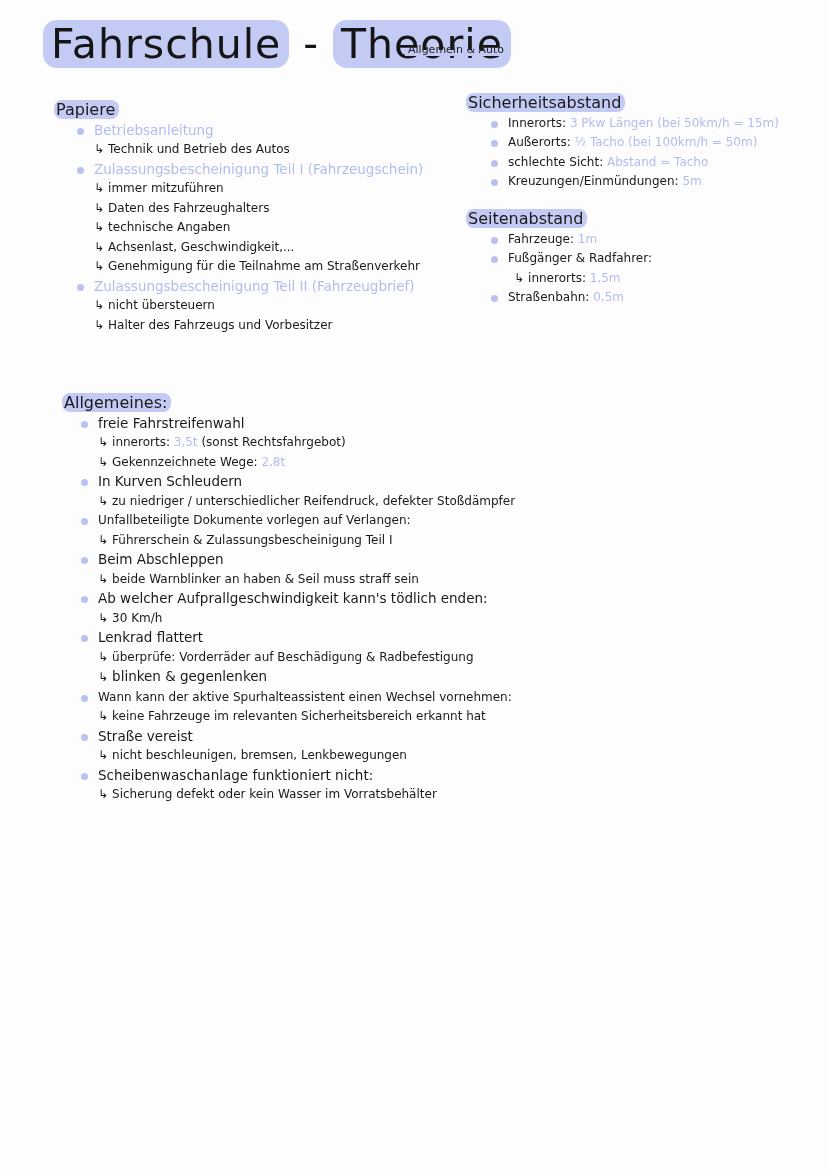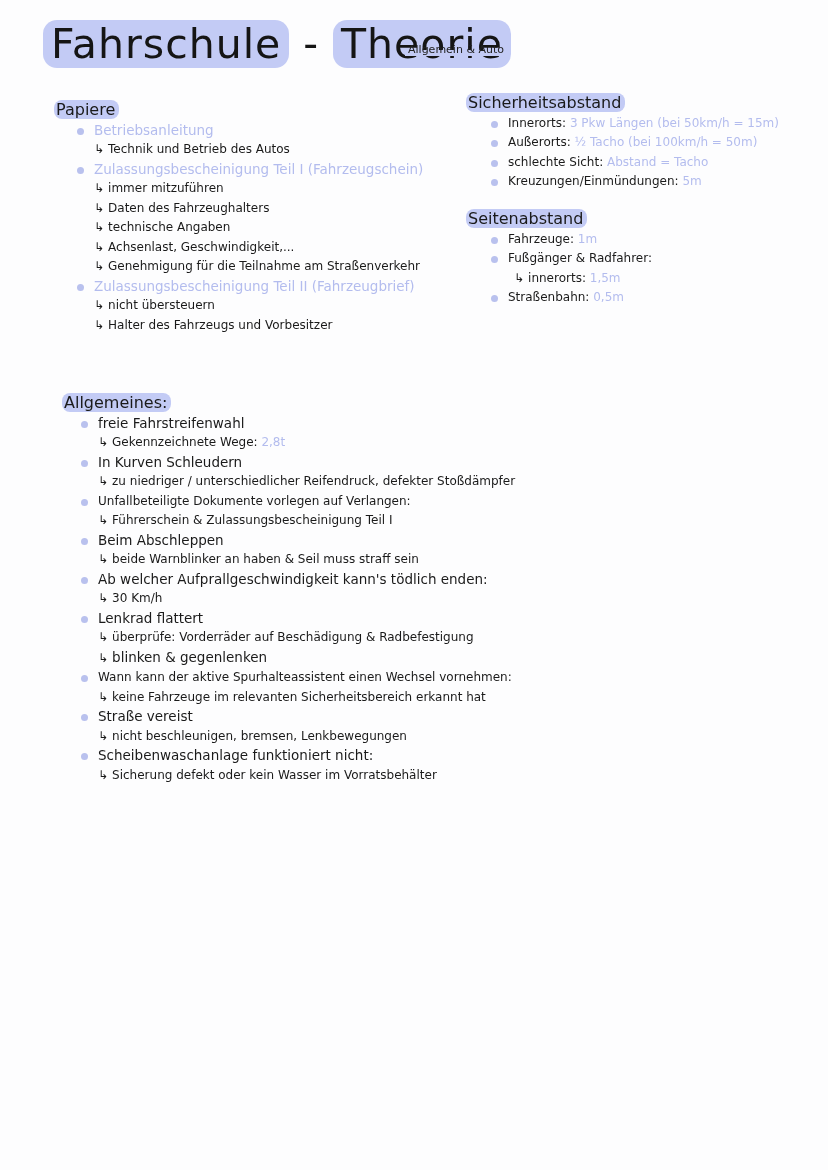--- a/index.html
+++ b/index.html
@@ -73,20 +73,21 @@
     <li class="item small"><span>Fußgänger &amp; Radfahrer:</span></li>
     <li class="sub small" style="padding-left:28px;"><span class="arrow">↳</span><span>innerorts:</span> <span class="light">1,5m</span></li>
     <li class="item small"><span>Straßenbahn:</span> <span class="light">0,5m</span></li>
   </ul>
 </div>
 
 <div class="section" style="left:26px; top:393px; width:560px;">
   <div class="heading"><span>Allgemeines:</span></div>
   <ul style="margin-left:14px;">
     <li class="item"><span>freie Fahrstreifenwahl</span></li>
+    <li class="sub small"><span class="arrow">↳</span><span>innerorts:</span> <span class="light">3,5t</span> <span>(sonst Rechtsfahrgebot)</span></li>
     <li class="sub small"><span class="arrow">↳</span><span>Gekennzeichnete Wege:</span> <span class="light">2,8t</span></li>
 
     <li class="item"><span>In Kurven Schleudern</span></li>
     <li class="sub small"><span class="arrow">↳</span><span>zu niedriger / unterschiedlicher Reifendruck, defekter Stoßdämpfer</span></li>
 
     <li class="item small"><span>Unfallbeteiligte Dokumente vorlegen auf Verlangen:</span></li>
     <li class="sub small"><span class="arrow">↳</span><span>Führerschein &amp; Zulassungsbescheinigung Teil I</span></li>
 
     <li class="item"><span>Beim Abschleppen</span></li>
     <li class="sub small"><span class="arrow">↳</span><span>beide Warnblinker an haben &amp; Seil muss straff sein</span></li>

